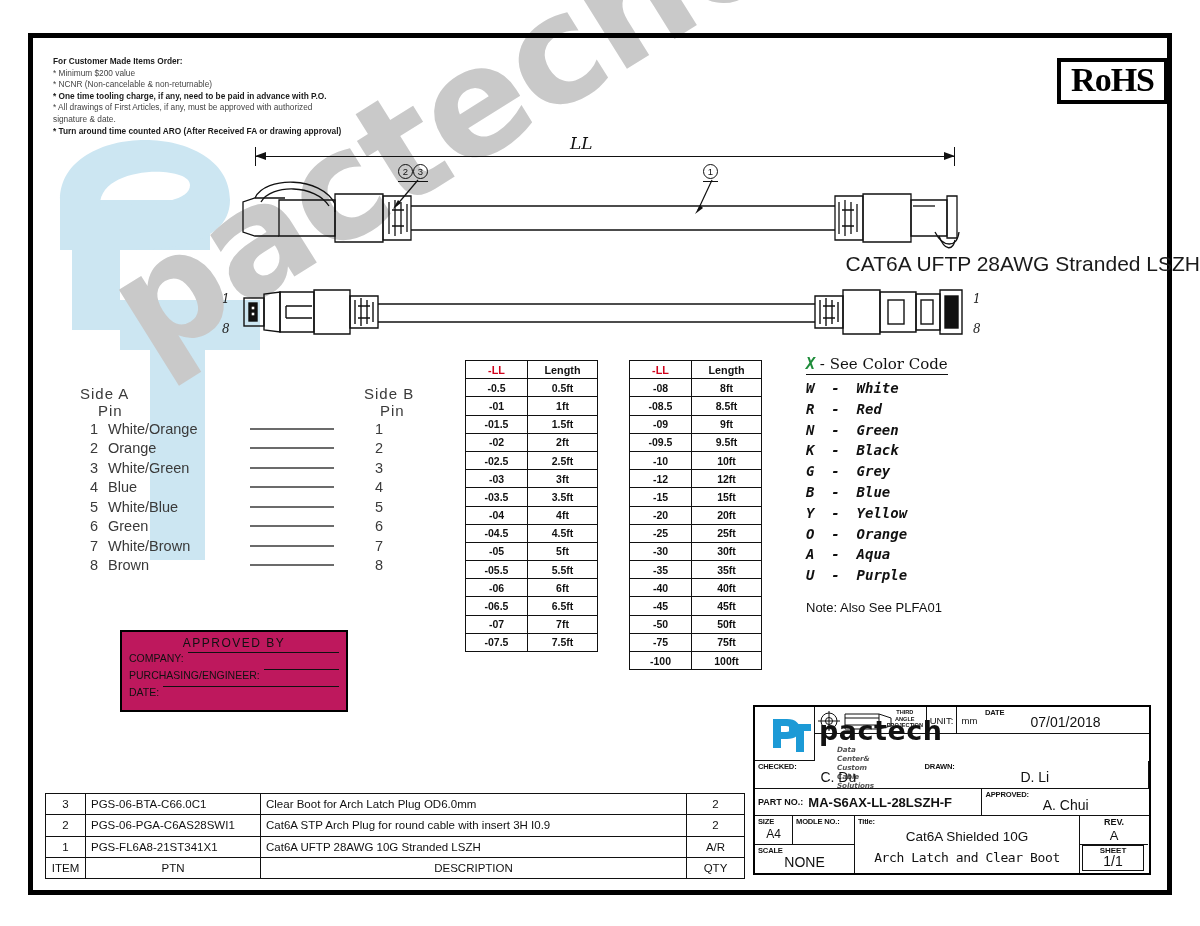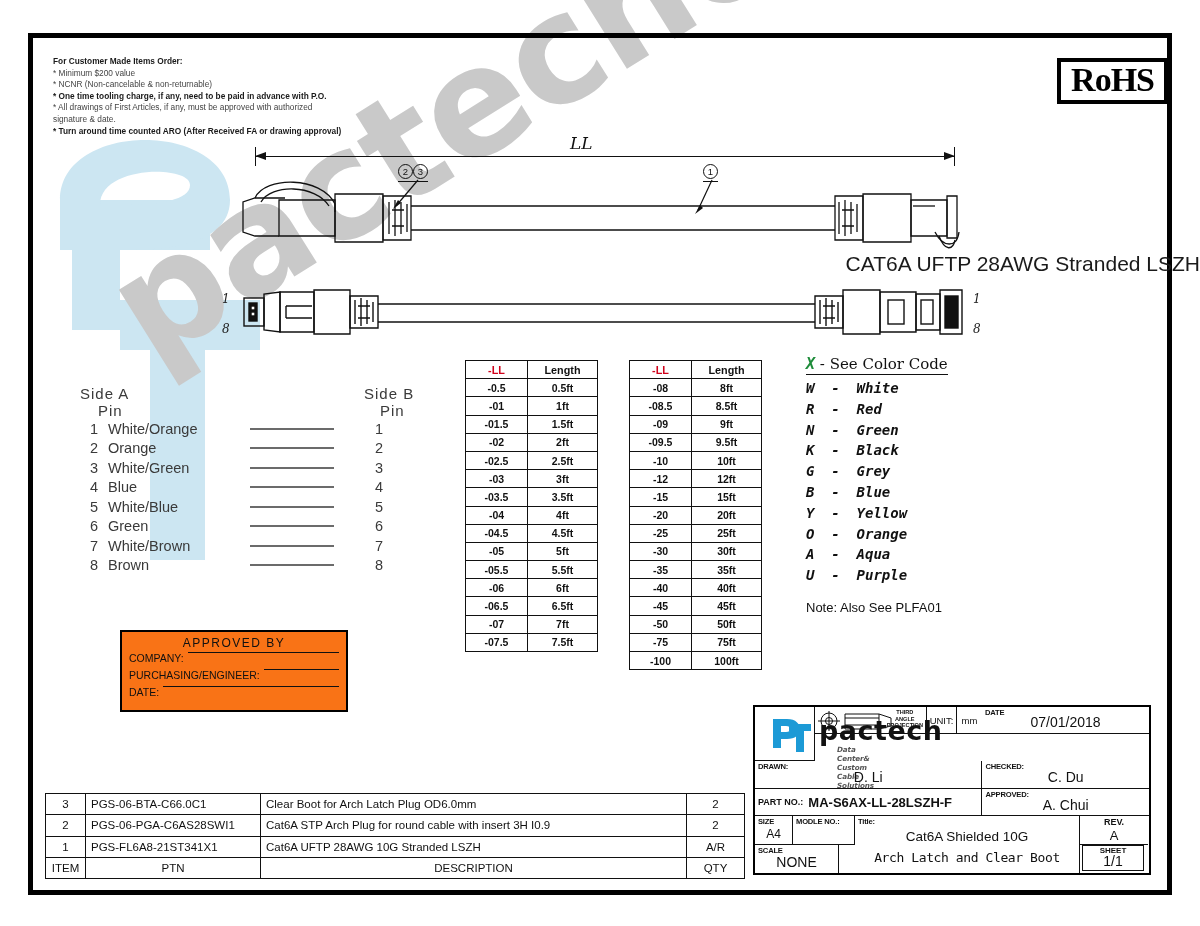--- a/index.html
+++ b/index.html
@@ -215,21 +215,21 @@
     font-size: 13px;
     font-style: normal;
     color: #111;
   }
 
   
   #approved {
     left: 120px; top: 630px;
     width: 228px;
     border: 2.5px solid #000;
-    background: #f97316;
+    background: #be185d;
     padding: 4px 7px 7px 7px;
     z-index: 3;
   }
   #approved .ap-title {
     text-align: center;
     font-family: "Liberation Sans", sans-serif;
     font-size: 12px;
     letter-spacing: 1.5px;
     color: #111;
     margin-bottom: 2px;
@@ -334,21 +334,21 @@
   #date-cell { width: 167px; height: 27px; position: relative; }
   #drawn-cell   { width: 228px; height: 28px; position: relative; }
   #checked-cell { width: 167px; height: 28px; position: relative; }
   #part-cell    { width: 228px; height: 27px; position: relative; }
   #appr-cell    { width: 167px; height: 27px; position: relative; }
 
   #size-cell  { width: 38px; height: 29px; position: relative; }
   #model-cell { width: 62px; height: 29px; position: relative; }
   #title-cell { width: 225px; height: 57px; position: relative; border-bottom:none; }
   #rev-cell   { width: 68px; height: 29px; position: relative; border-right:none; }
-  #scale-cell { width: 84px; height: 28px; position: relative; border-bottom:none; }
+  #scale-cell { width: 100px; height: 28px; position: relative; border-bottom:none; }
   #sheet-cell { width: 68px; height: 36px; position: relative; border-right:none; border-bottom:none; }
 
   .tb-title-line {
     position: absolute; left: 0; width: 100%; text-align: center;
     font-size: 13.5px;
   }
   .mono-title {
     font-family: "DejaVu Sans Mono", monospace;
     font-size: 13px;
     letter-spacing: -0.4px;
@@ -806,27 +806,27 @@
         <div class="tb-row">
           <div class="tb-cell last" id="date-cell">
             <div class="tb-lab">DATE</div>
             <div class="tb-val" style="margin-top:7px;">07/01/2018</div>
           </div>
         </div>
       </div>
     </div>
 
     <div class="tb-row">
+      <div class="tb-cell last" id="checked-cell">
+        <div class="tb-lab">CHECKED:</div>
+        <div class="tb-val" style="margin-top:8px;">C. Du</div>
+      </div>
       <div class="tb-cell" id="drawn-cell">
         <div class="tb-lab">DRAWN:</div>
         <div class="tb-val" style="margin-top:8px;">D. Li</div>
-      </div>
-      <div class="tb-cell last" id="checked-cell">
-        <div class="tb-lab">CHECKED:</div>
-        <div class="tb-val" style="margin-top:8px;">C. Du</div>
       </div>
     </div>
 
     <div class="tb-row">
       <div class="tb-cell" id="part-cell">
         <div style="display:flex; align-items:center; height:100%; padding-left:3px;">
           <span style="font-size:9px; font-weight:bold;">PART NO.:</span>
           <span style="font-size:13px; font-weight:bold; margin-left:5px;">MA-S6AX-LL-28LSZH-F</span>
         </div>
       </div>

